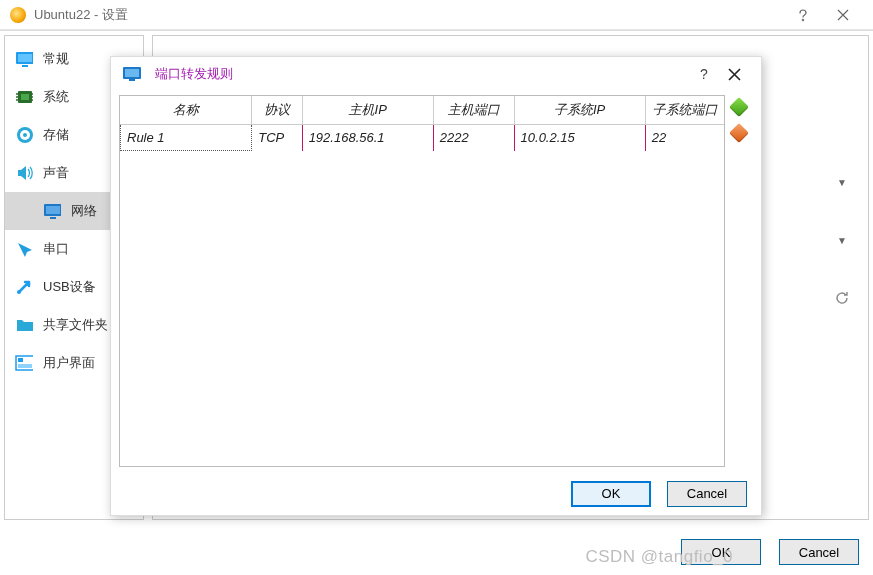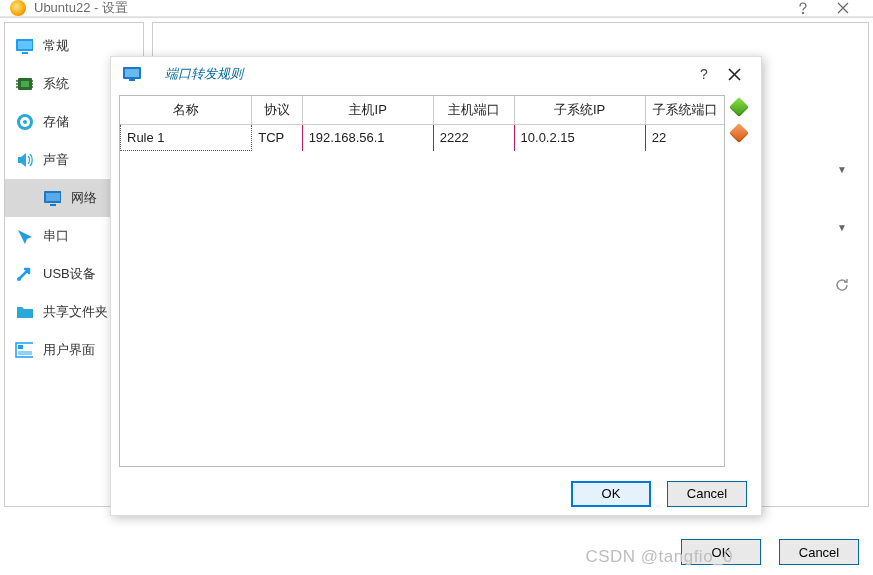--- a/index.html
+++ b/index.html
@@ -1,19 +1,19 @@
 <!DOCTYPE html>
 <html><head>
 <meta charset="utf-8">
 <style>
   * { box-sizing: border-box; margin: 0; padding: 0; font-family: "Microsoft YaHei", "SimSun", Arial, sans-serif; font-size: 13px; }
   body { background: #fff; width: 873px; height: 575px; position: relative; overflow: hidden; color: #333; }
 
   
-  .win-titlebar { height: 17px; display: flex; align-items: center; padding: 0 10px; border-bottom: 1px solid #e6e6e6; }
+  .win-titlebar { height: 30px; display: flex; align-items: center; padding: 0 10px; border-bottom: 1px solid #e6e6e6; }
   .win-titlebar .app-glyph { width: 16px; height: 16px; border-radius: 50%; background: radial-gradient(circle at 40% 40%, #ffe38a, #f7a500 60%, #c66a00); margin-right: 8px; }
   .win-titlebar .title { color: #6a6a6a; }
   .win-titlebar .spacer { flex: 1; }
   .win-titlebar .tctl { width: 40px; height: 28px; display: flex; align-items: center; justify-content: center; color: #666; }
   .tctl svg { stroke: #666; }
 
   
   .win-body { display: flex; height: 494px; border-top: 1px solid #ddd; }
   .sidebar { width: 140px; border: 1px solid #ccc; margin: 4px 0 4px 4px; background: #fff; padding-top: 4px; }
   .side-item { display: flex; align-items: center; height: 38px; padding: 0 10px; gap: 10px; cursor: default; }
@@ -29,28 +29,28 @@
 
   
   .win-footer { position: absolute; bottom: 10px; right: 14px; display: flex; gap: 18px; }
   .btn { min-width: 80px; height: 26px; border: 1px solid #0369a1; background: #e9e9e9; display: inline-flex; align-items: center; justify-content: center; cursor: default; font-family: inherit; }
   .watermark { position:absolute; bottom:8px; right:140px; color:#bdbdbd; font-size:17px; letter-spacing:0.5px;}
 
   
   .dialog { position: absolute; left: 110px; top: 56px; width: 652px; height: 460px; background: #fff; border: 1px solid #ddd; box-shadow: 2px 2px 10px rgba(0,0,0,0.25); display:flex; flex-direction:column; }
   .dlg-titlebar { height: 34px; display: flex; align-items: center; padding: 0 12px; }
   .dlg-titlebar .dlg-icon svg { display:block; }
-  .dlg-titlebar .dlg-title { margin-left: 24px; color:#0369a1;font-style:italic; }
+  .dlg-titlebar .dlg-title { margin-left: 14px; color:#a21caf; }
   .dlg-titlebar .spacer { flex:1; }
   .dlg-titlebar .q { width:30px; text-align:center; color:#444; font-size:14px;}
   .dlg-titlebar .x { width:30px; display:flex; align-items:center; justify-content:center;}
   .dlg-body { flex:1; display:flex; padding: 4px 8px 4px 8px; gap:4px; }
 
   .tbl-wrap { flex:1; border:1px solid #bbb; background:#fff; overflow:hidden;}
-  .tbl { width:100%; border-collapse:collapse; table-layout:fixed; }
+  .tbl { width:100%; border-collapse:collapse; table-layout:fixed;font-style:italic; }
   .tbl th { font-weight:normal; text-align:center; padding:5px 4px; border-right:1px solid #ccc; border-bottom:1px solid #ccc; background:#fff; color:#222; }
   .tbl th:last-child { border-right:none; }
   .tbl td { padding:5px 6px; border-right:1px solid #be185d; color:#222; }
   .tbl td:last-child { border-right:none; }
   .tbl tr.data td.first { border:1px dotted #555; }
   .tbl colgroup col.c1{width:130px;} col.c2{width:50px;} col.c3{width:130px;} col.c4{width:80px;} col.c5{width:130px;} col.c6{width:78px;}
 
   .tool-col { width:24px; display:flex; flex-direction:column; gap:6px; padding-top:2px;}
   .tool-col .tb{ width:20px;height:20px; position:relative;}
   .diamond{ position:absolute; inset:0; }

